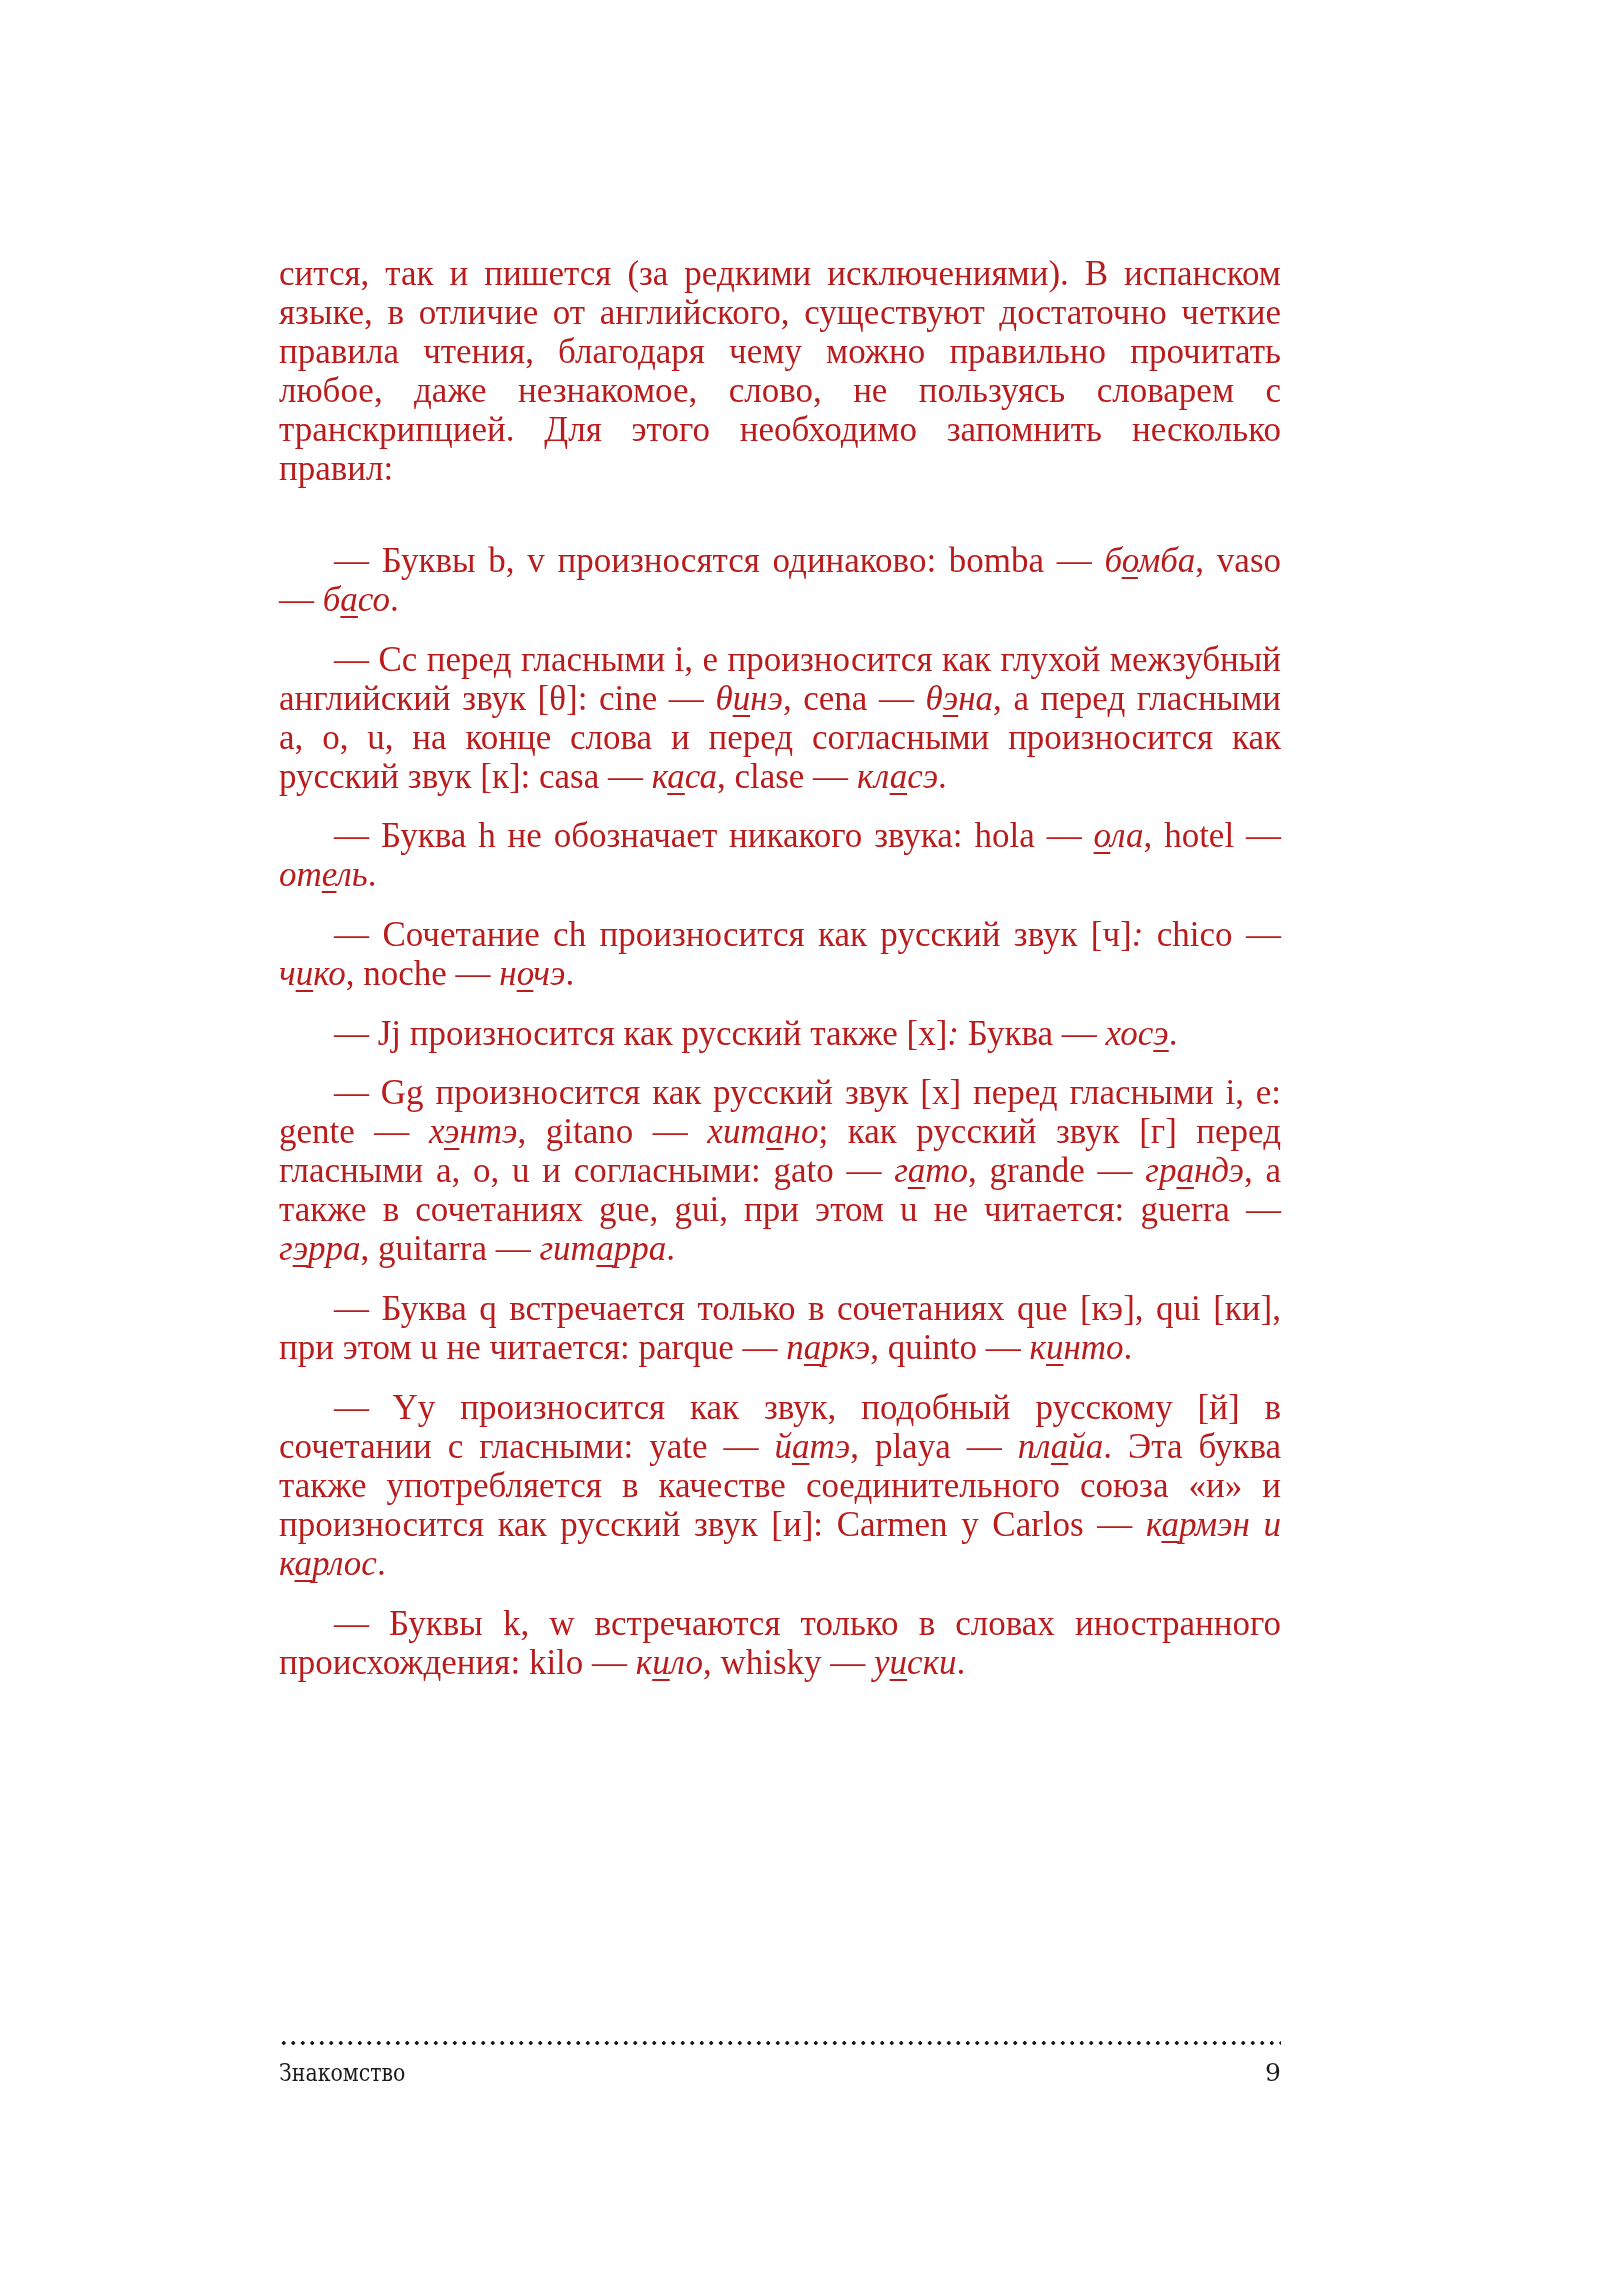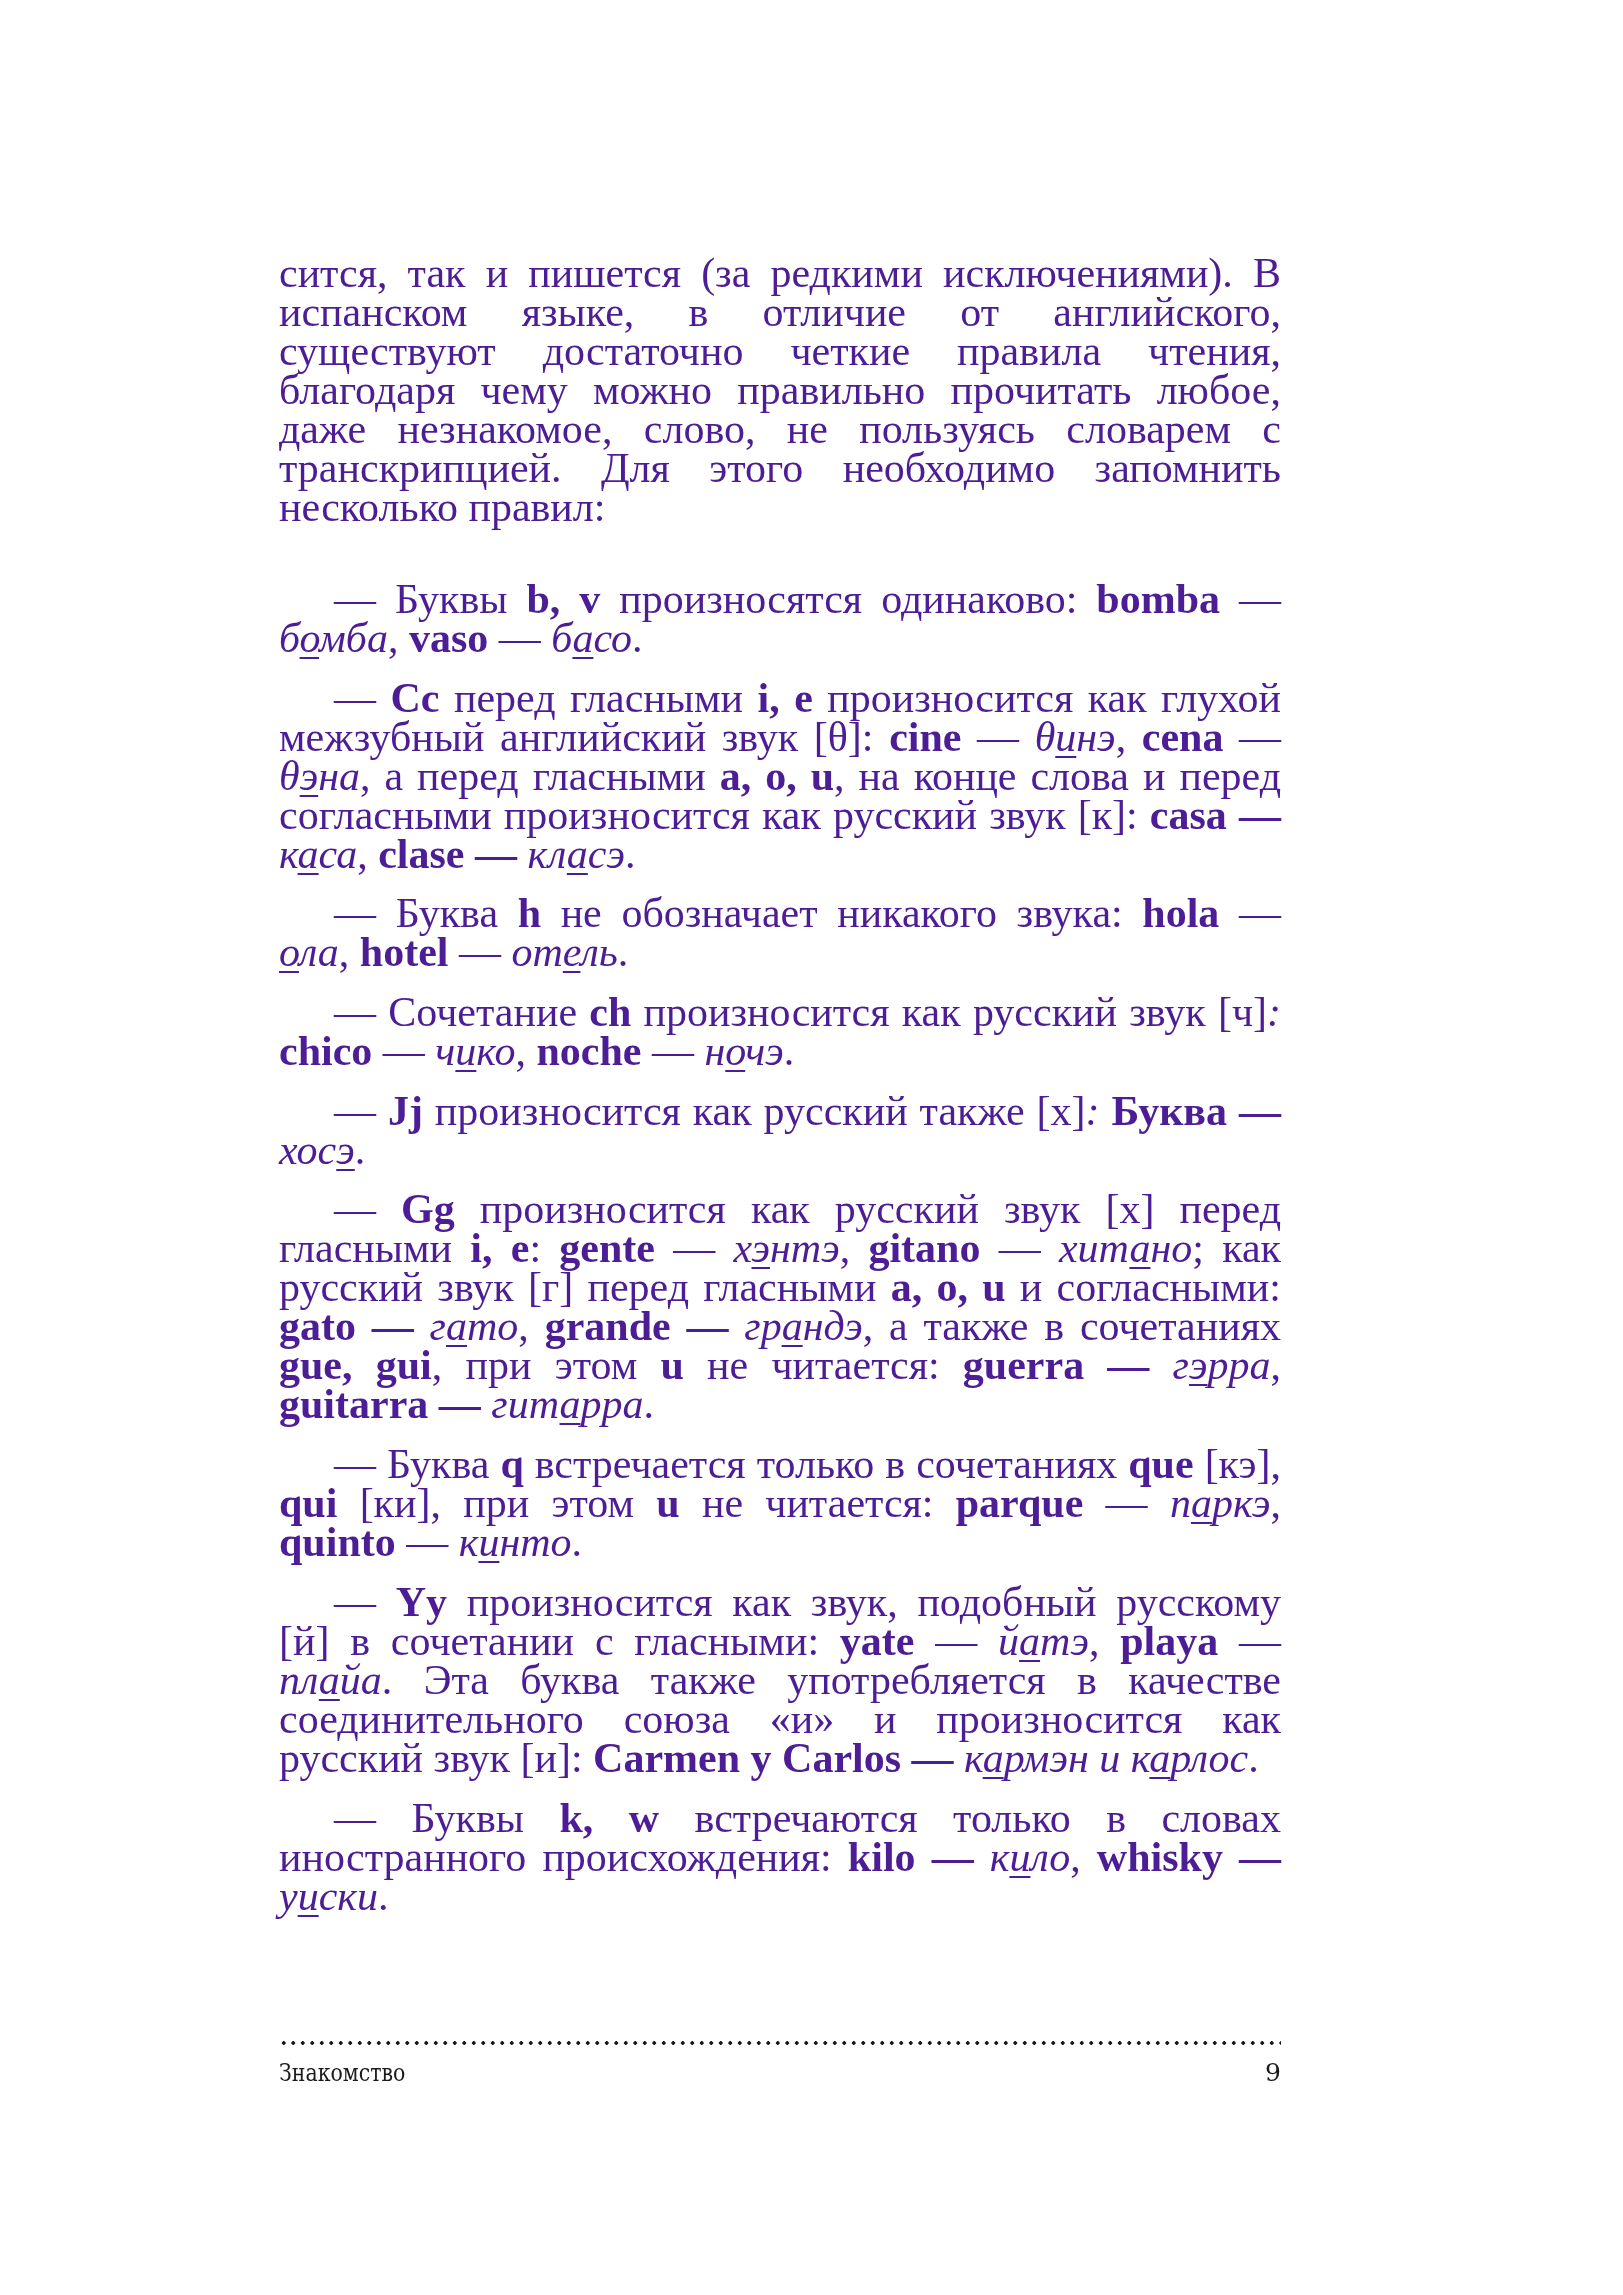--- a/index.html
+++ b/index.html
@@ -19,37 +19,37 @@
       width: 1623px;
       height: 2295px;
       background: #ffffff;
     }
     .text-column {
       position: absolute;
       left: 279px;
       top: 254px;
       width: 1002px;
       font-family: "Liberation Serif", "DejaVu Serif", serif;
-      font-size: 42px;
+      font-size: 35px;
       line-height: 39px;
-      color: #4c1d95;
+      color: #b91c1c;
       text-align: justify;
       hyphens: manual;
     }
     .text-column p {
       margin: 0;
     }
     .intro {
       margin-bottom: 53px !important;
     }
     .rule {
       text-indent: 55px;
       margin-bottom: 20.7px !important;
     }
-    .seg-b { font-weight: bold; }
+    .seg-b { font-weight: normal; }
     .seg-i { font-style: italic; }
     .seg-u {
       font-style: italic;
       text-decoration: underline;
       text-decoration-thickness: 1.9px;
       text-underline-offset: 5px;
     }
     .footer-rule {
       position: absolute;
       left: 279px;

